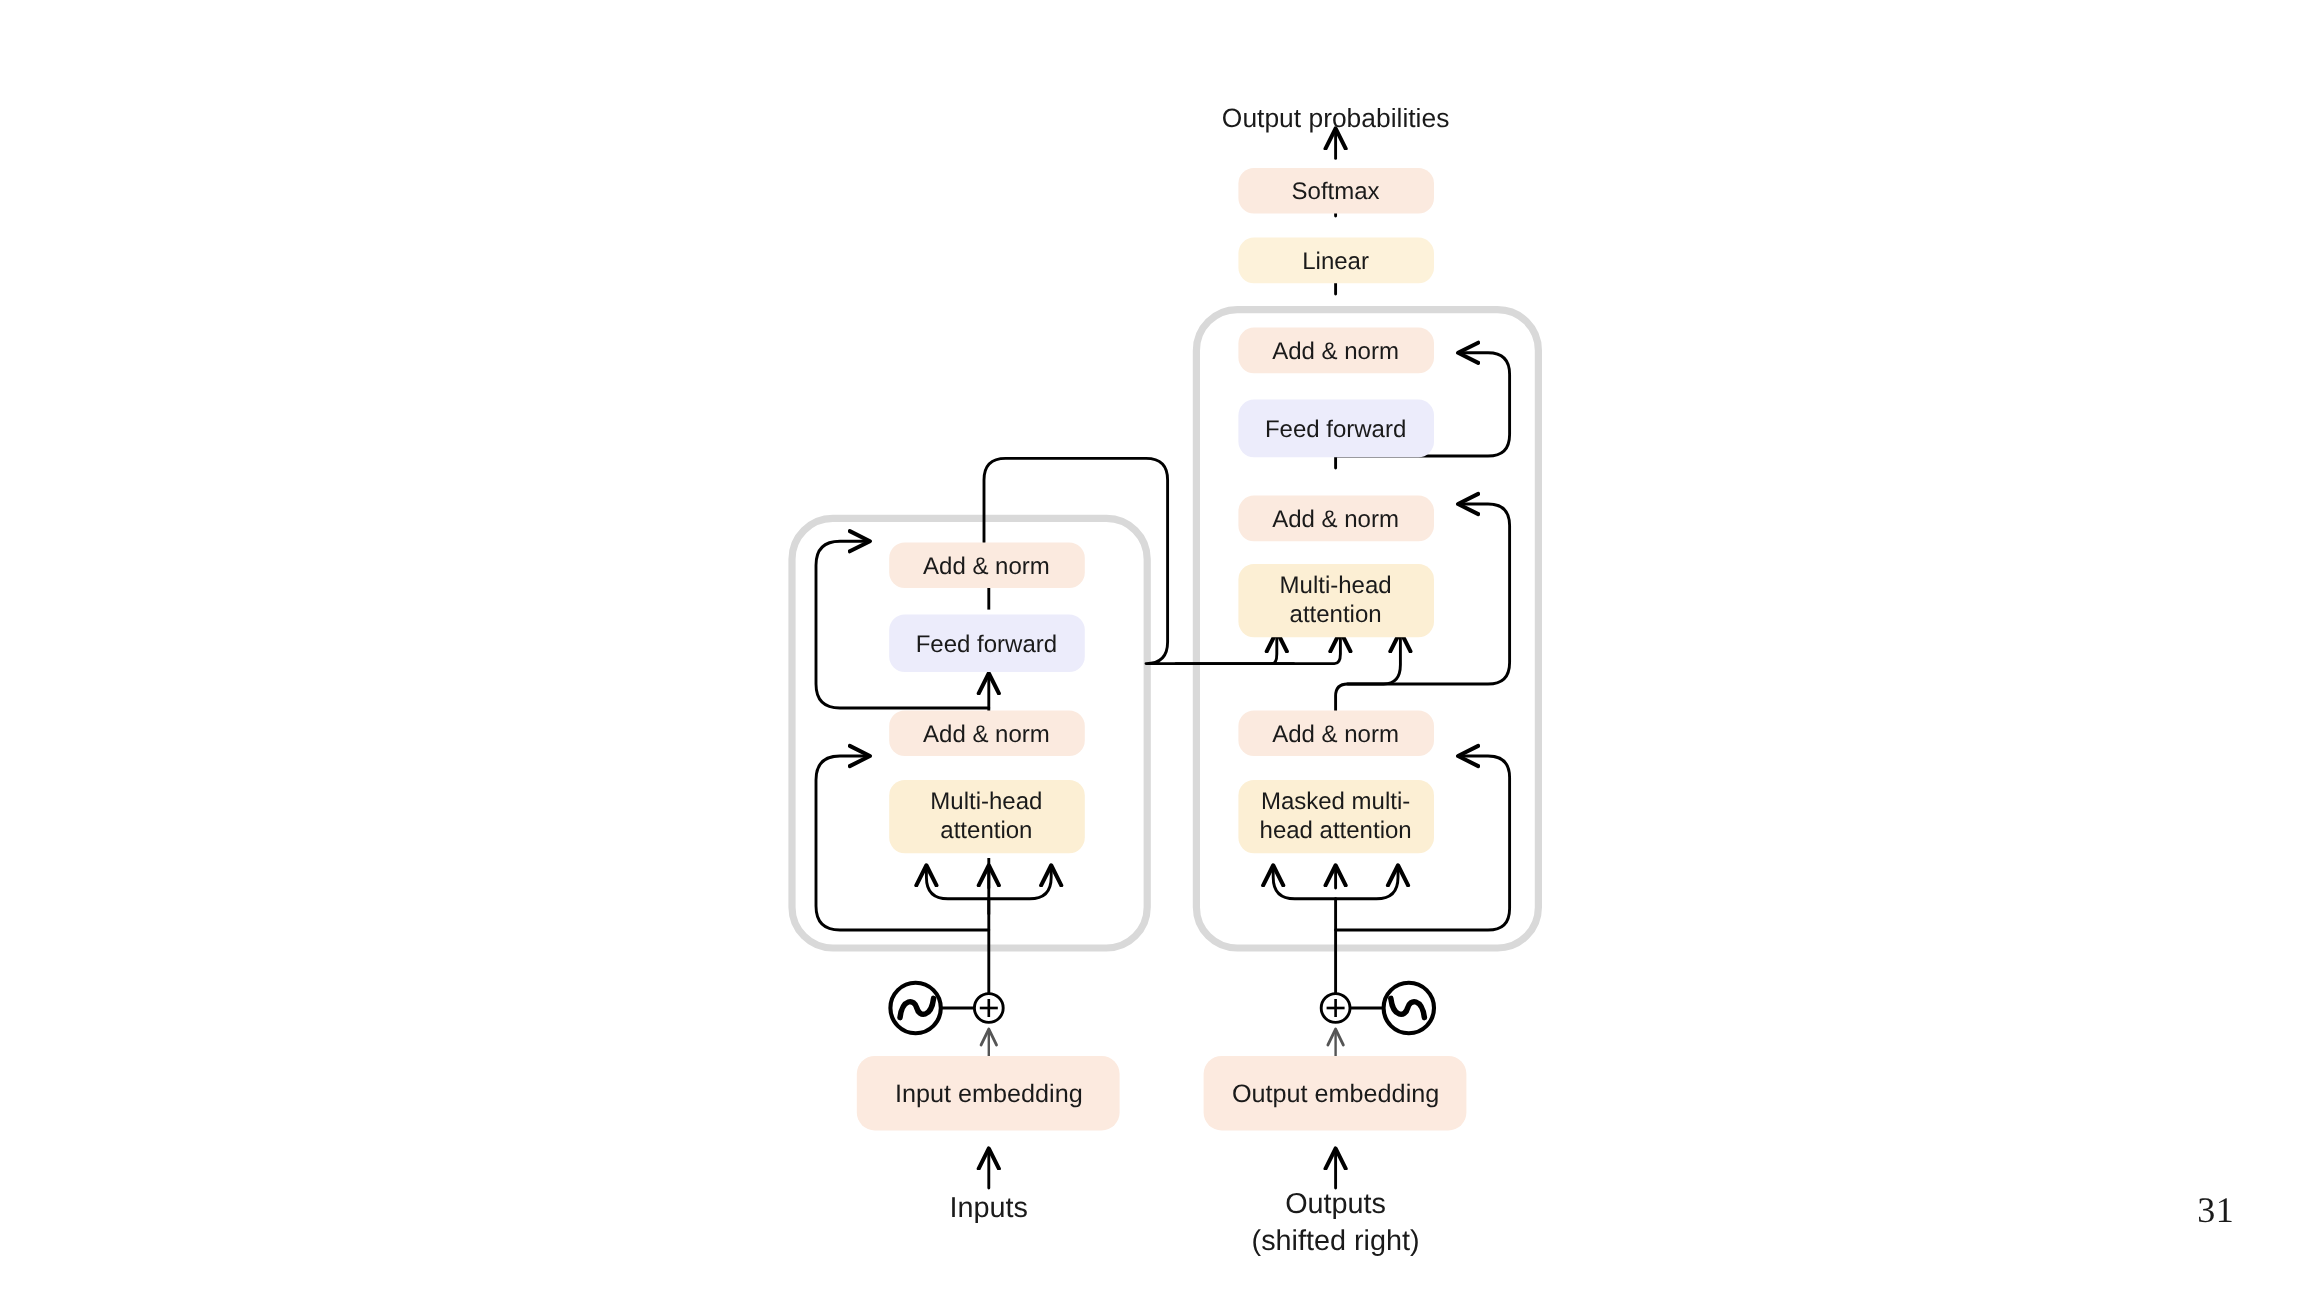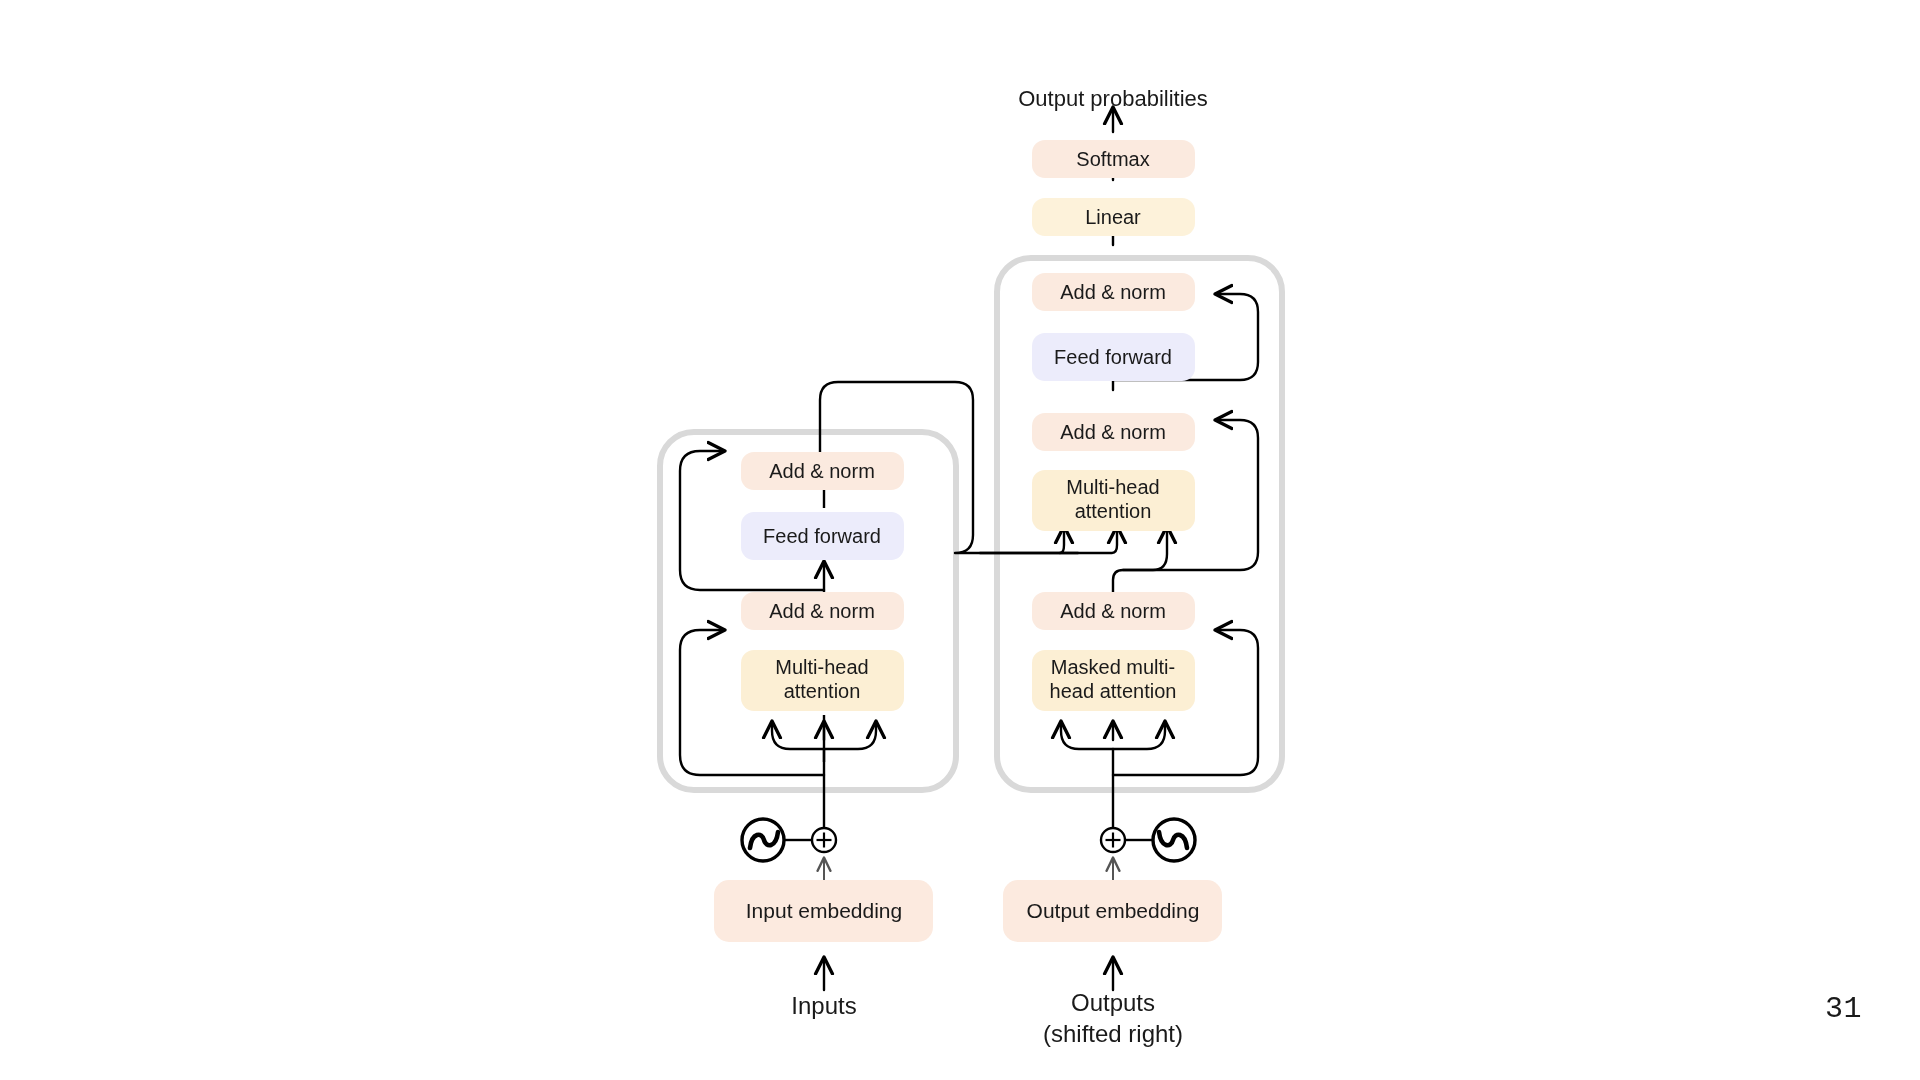--- a/index.html
+++ b/index.html
@@ -31,21 +31,21 @@
     display: block;
   }
   .box-label, .plain-label {
     font-family: "Liberation Sans", sans-serif;
     fill: #1a1a1a;
   }
   .page-number {
     position: absolute;
     right: 58px;
     bottom: 54px;
-    font-family: Liberation Mono, monospace;
+    font-family: Liberation Serif, serif;
     font-size: 30px;
     color: #1a1a1a;
     letter-spacing: 0.5px;
     text-align: right;
   }
 </style>
 </head>
 <body>
 
 <div id="slide">

